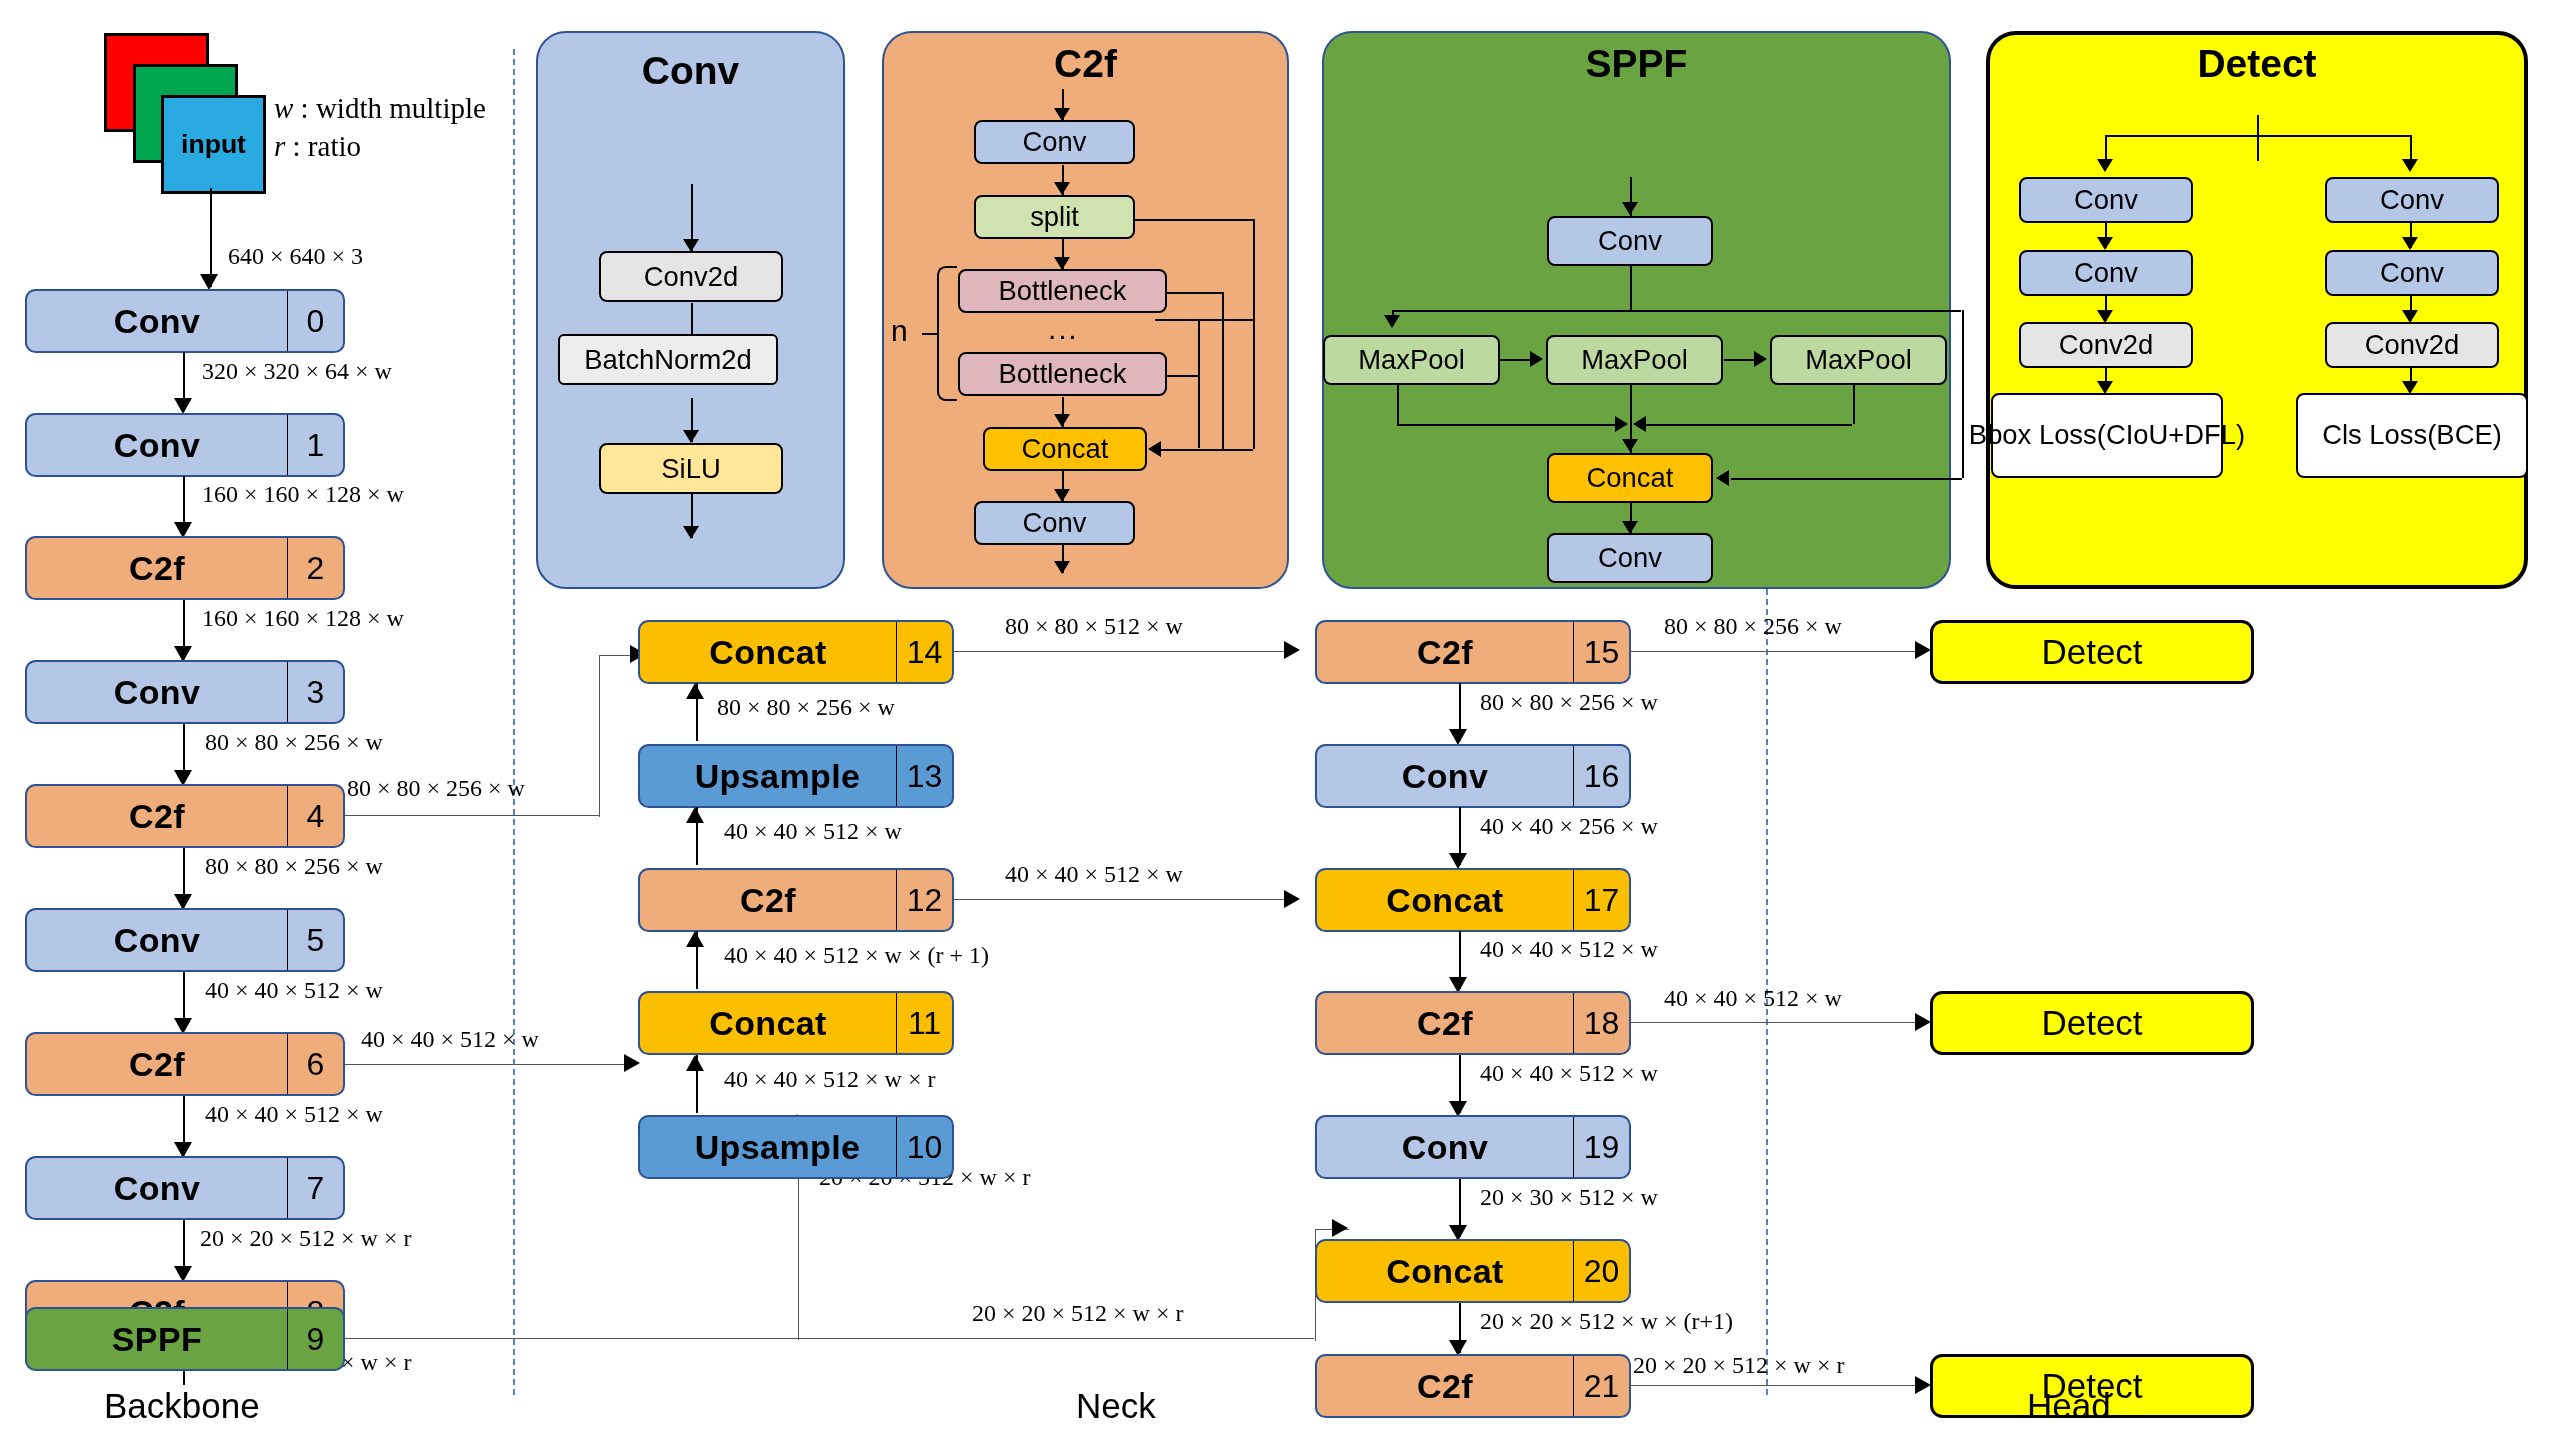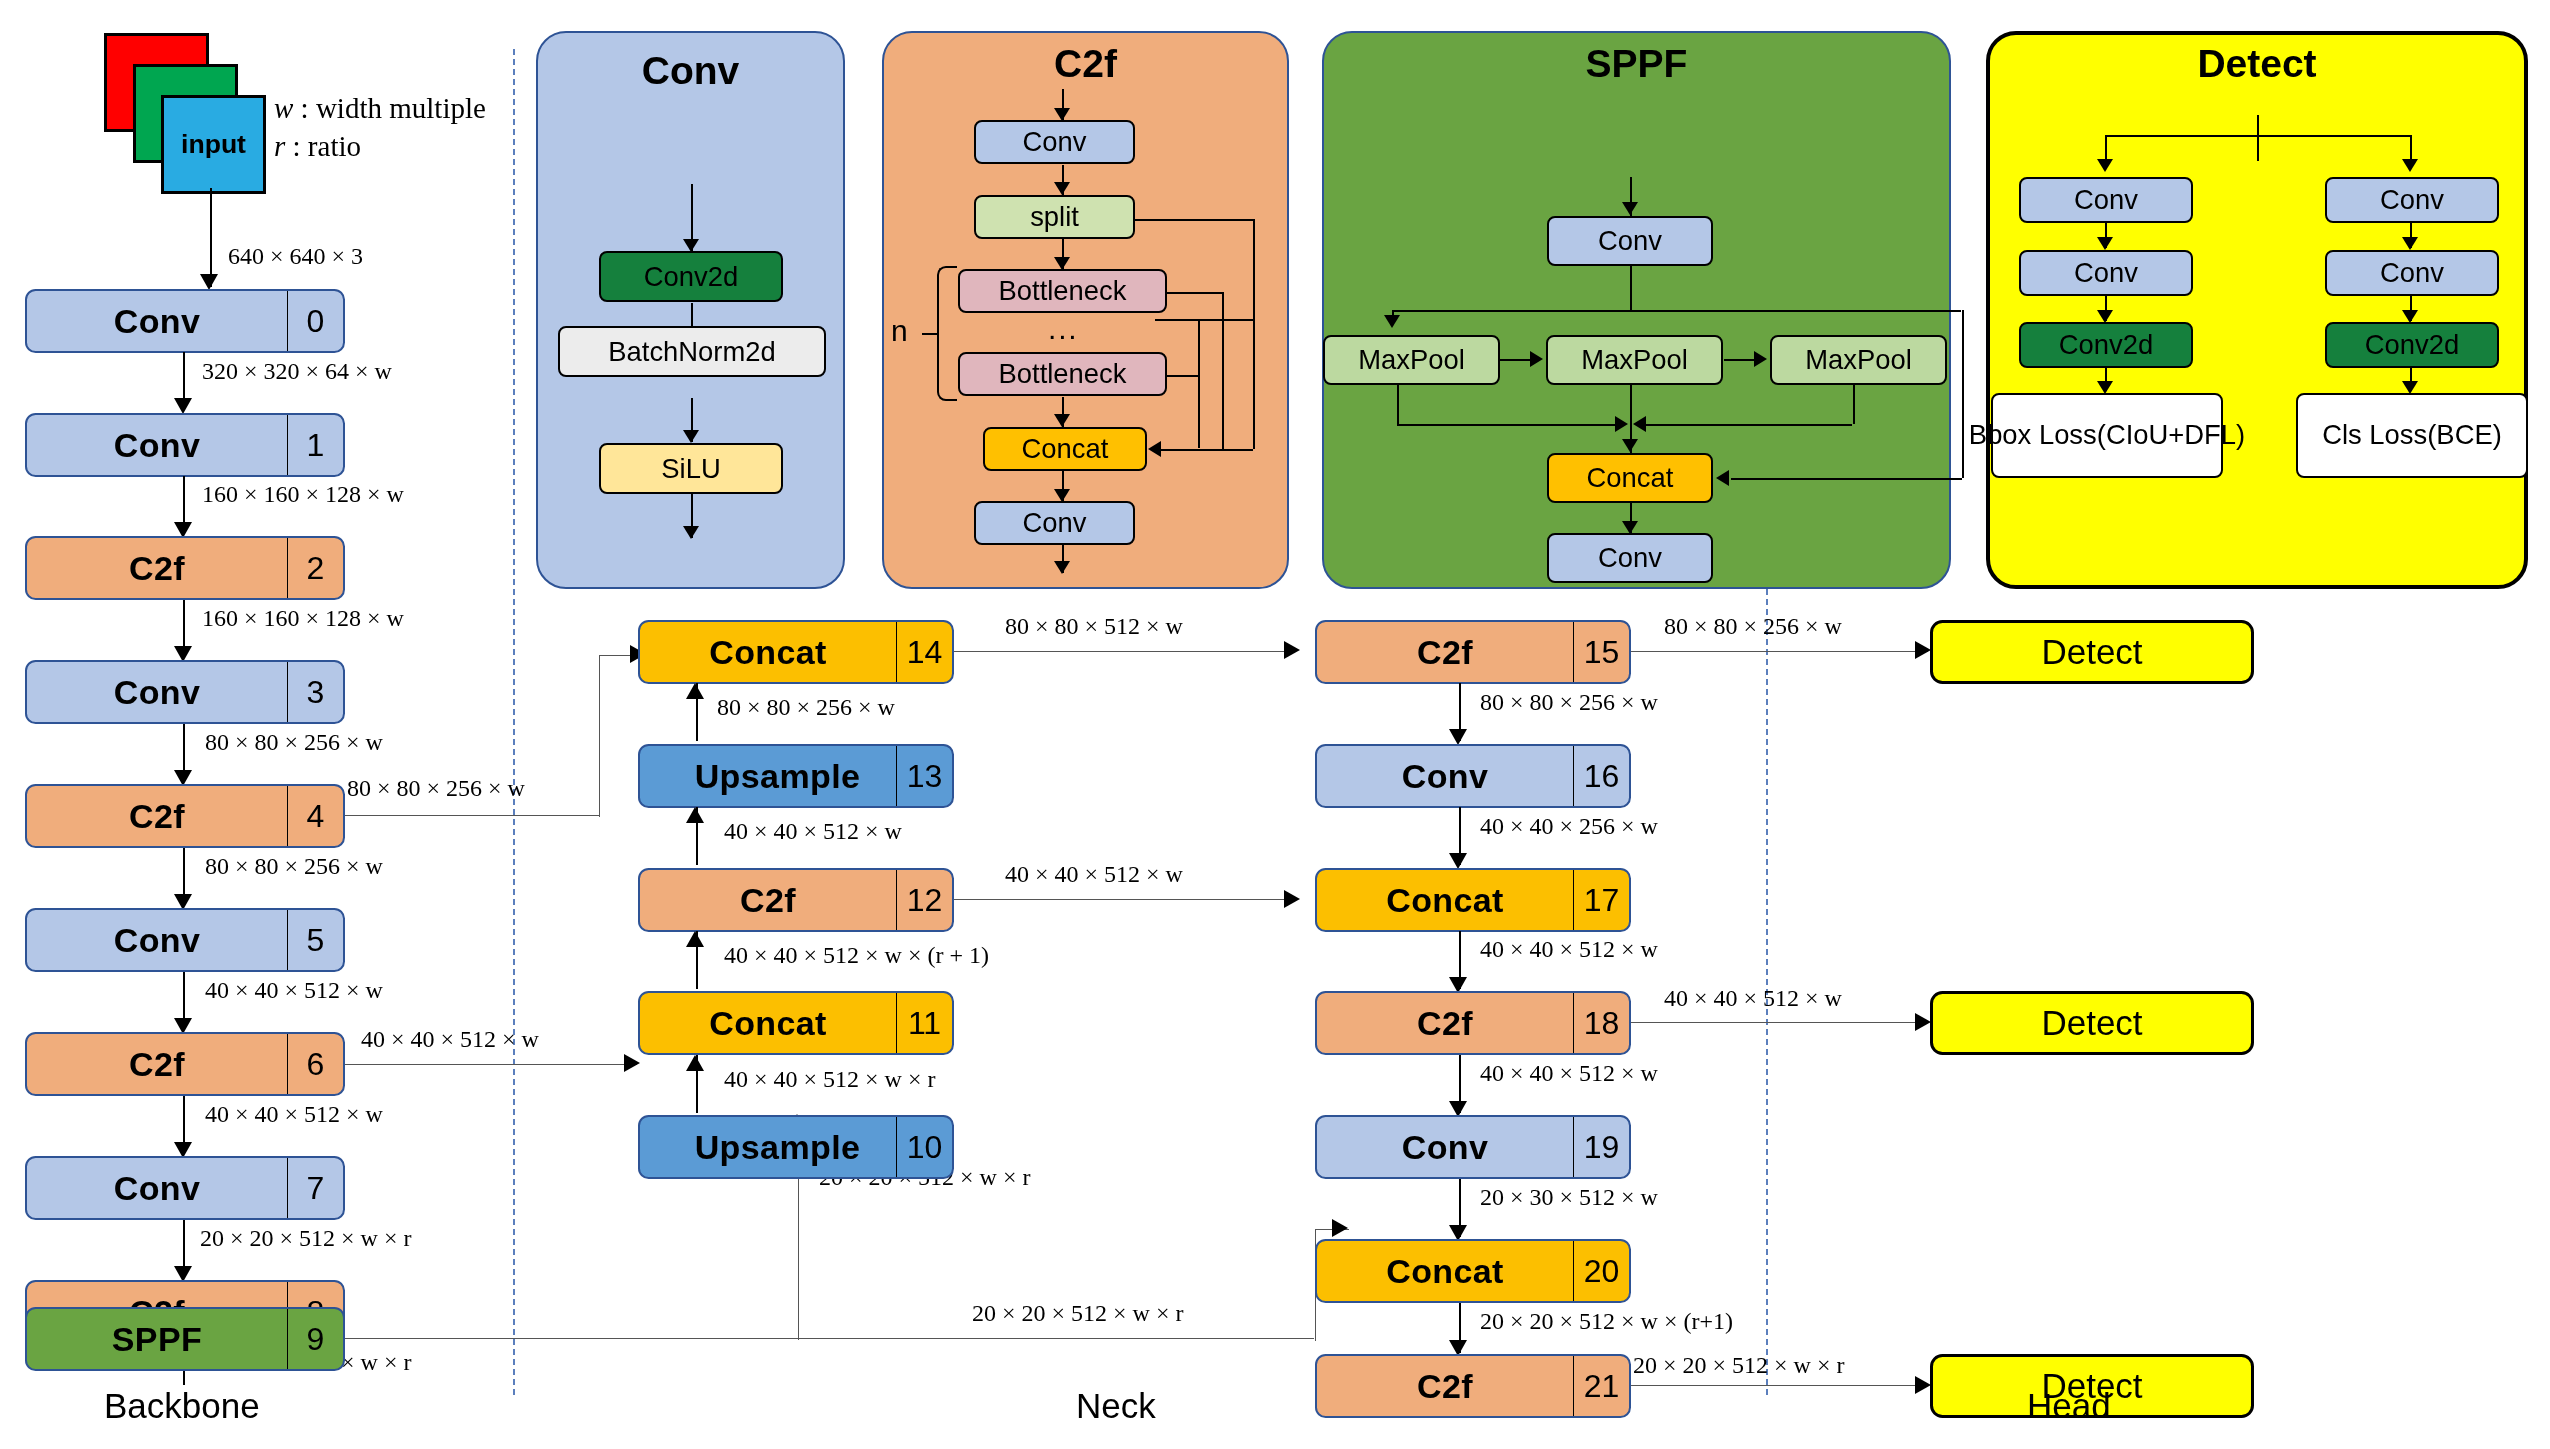--- a/index.html
+++ b/index.html
@@ -54,21 +54,21 @@
   .panel.convp{background:#b4c7e7;border:2.7px solid #2e5395;}
   .panel.c2fp{background:#f0ad7c;border:2.7px solid #2e5395;}
   .panel.sppfp{background:#6aa442;border:2.7px solid #2e5395;}
   .panel.detectp{background:#ffff00;border:4.4px solid #000;}
   .panel-title{position:absolute;left:0;right:0;text-align:center;font-weight:bold;
                font-size:39px;}
   .minibox{position:absolute;box-sizing:border-box;border:2.7px solid #000;
            border-radius:8px;display:flex;align-items:center;justify-content:center;
            font-size:27.4px;white-space:nowrap;}
   .mb-conv{background:#b4c7e7;}
-  .mb-conv2d{background:#15803d;}
+  .mb-conv2d{background:#e5e5e5;}
   .mb-bn{background:#ececec;}
   .mb-silu{background:#ffe699;}
   .mb-split{background:#cfe2b0;}
   .mb-bottleneck{background:#e0b6bd;}
   .mb-concat{background:#ffc000;}
   .mb-maxpool{background:#bcd9a0;}
   .mb-white{background:#fff;line-height:1.05;}
   .tline-v{position:absolute;width:0;border-left:2.7px solid #000;}
   .tline-h{position:absolute;height:0;border-top:2.7px solid #000;}
   .ar-d{position:absolute;width:0;height:0;border-left:8px solid transparent;
@@ -341,21 +341,21 @@
 
   <div class="panel convp" style="left:536px;top:31px;width:309px;height:558px;"></div>
   <div class="panel-title" style="left:536px;top:49px;width:309px;">Conv</div>
   <div class="tline-v" style="left:691px;top:184px;height:67px;"></div>
   <div class="ar-d" style="left:683px;top:239px;"></div>
   <div class="minibox mb-conv2d" style="left:599px;top:251px;width:184px;height:51px;">
     <span>Conv2d</span>
   </div>
   <div class="tline-v" style="left:691px;top:303px;height:44px;"></div>
   <div class="ar-d" style="left:683px;top:335px;"></div>
-  <div class="minibox mb-bn" style="left:558px;top:326px;width:268px;height:51px;">
+  <div class="minibox mb-bn" style="left:558px;top:334px;width:220px;height:51px;border-radius:6px;">
     <span>BatchNorm2d</span>
   </div>
   <div class="tline-v" style="left:691px;top:398px;height:44px;"></div>
   <div class="ar-d" style="left:683px;top:430px;"></div>
   <div class="minibox mb-silu" style="left:599px;top:443px;width:184px;height:51px;">
     <span>SiLU</span>
   </div>
   <div class="tline-v" style="left:691px;top:494px;height:44px;"></div>
   <div class="ar-d" style="left:683px;top:526px;"></div>
 

